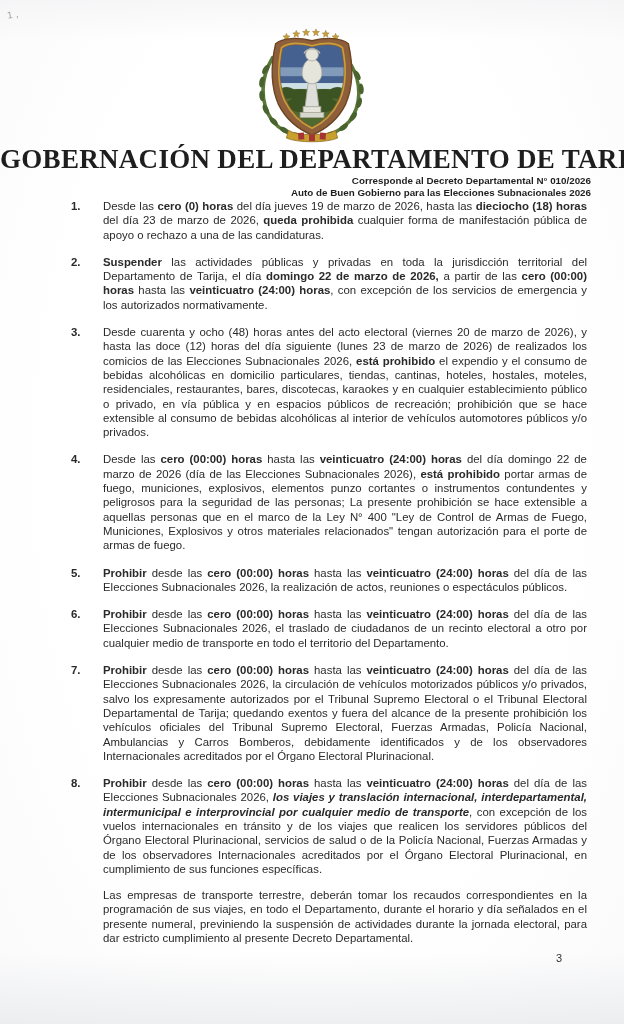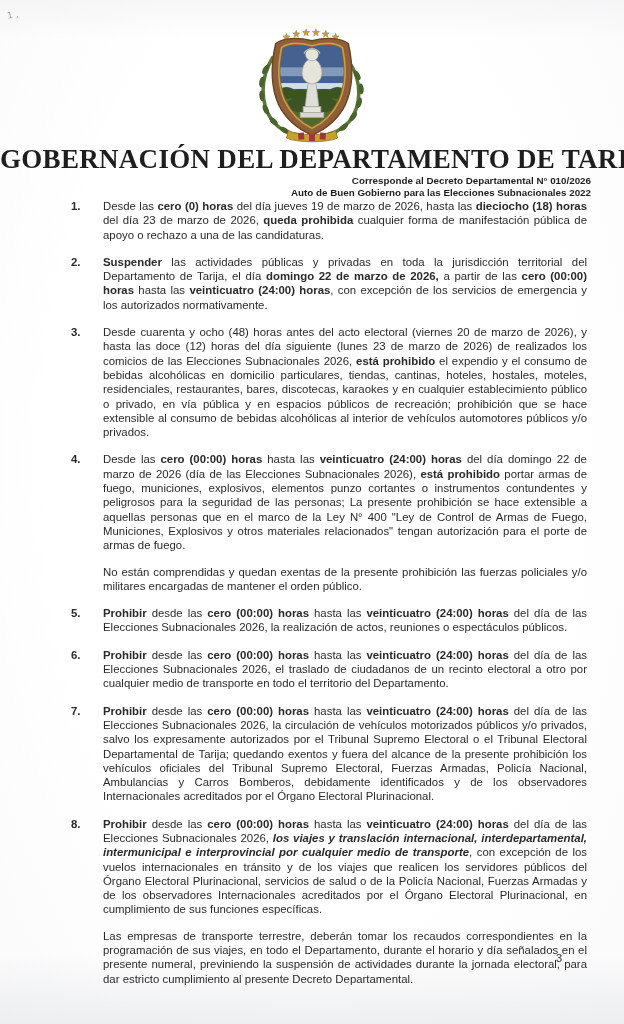--- a/index.html
+++ b/index.html
@@ -132,21 +132,21 @@
       <rect x="56" y="106.5" width="6" height="7" fill="#a53434" transform="rotate(-4 59 110)"></rect>
       <rect x="67" y="108" width="6" height="7" fill="#a53434"></rect>
       <rect x="78" y="106.5" width="6" height="7" fill="#a53434" transform="rotate(4 81 110)"></rect>
     </g>
   </svg>
 
   <div class="title">GOBERNACIÓN DEL DEPARTAMENTO DE TARIJA</div>
 
   <div class="ref-block">
     <div>Corresponde al Decreto Departamental N° 010/2026</div>
-    <div>Auto de Buen Gobierno para las Elecciones Subnacionales 2022</div>
+    <div>Auto de Buen Gobierno para las Elecciones Subnacionales 2026</div>
   </div>
 
   <div class="decree-list">
       <div class="item">
         <div class="num">1.</div>
         <div class="body">
           <p class="para"><span>Desde las </span><span style="font-weight: bold;">cero (0) horas</span><span> del día jueves 19 de marzo de 2026, hasta las </span><span style="font-weight: bold;">dieciocho (18) horas</span><span> del día 23 de marzo de 2026, </span><span style="font-weight: bold;">queda prohibida</span><span> cualquier forma de manifestación pública de apoyo o rechazo a una de las candidaturas.</span></p>
         </div>
       </div>
       <div class="item">
@@ -158,21 +158,20 @@
       <div class="item">
         <div class="num">3.</div>
         <div class="body">
           <p class="para"><span>Desde cuarenta y ocho (48) horas antes del acto electoral (viernes 20 de marzo de 2026), y hasta las doce (12) horas del día siguiente (lunes 23 de marzo de 2026) de realizados los comicios de las Elecciones Subnacionales 2026, </span><span style="font-weight: bold;">está prohibido</span><span> el expendio y el consumo de bebidas alcohólicas en domicilio particulares, tiendas, cantinas, hoteles, hostales, moteles, residenciales, restaurantes, bares, discotecas, karaokes y en cualquier establecimiento público o privado, en vía pública y en espacios públicos de recreación; prohibición que se hace extensible al consumo de bebidas alcohólicas al interior de vehículos automotores públicos y/o privados.</span></p>
         </div>
       </div>
       <div class="item">
         <div class="num">4.</div>
         <div class="body">
           <p class="para"><span>Desde las </span><span style="font-weight: bold;">cero (00:00) horas</span><span> hasta las </span><span style="font-weight: bold;">veinticuatro (24:00) horas</span><span> del día domingo 22 de marzo de 2026 (día de las Elecciones Subnacionales 2026), </span><span style="font-weight: bold;">está prohibido</span><span> portar armas de fuego, municiones, explosivos, elementos punzo cortantes o instrumentos contundentes y peligrosos para la seguridad de las personas; La presente prohibición se hace extensible a aquellas personas que en el marco de la Ley N° 400 "Ley de Control de Armas de Fuego, Municiones, Explosivos y otros materiales relacionados" tengan autorización para el porte de armas de fuego.</span></p>
-          <p class="para"><span>No están comprendidas y quedan exentas de la presente prohibición las fuerzas policiales y/o militares encargadas de mantener el orden público.</span></p>
         </div>
       </div>
       <div class="item">
         <div class="num">5.</div>
         <div class="body">
           <p class="para"><span style="font-weight: bold;">Prohibir</span><span> desde las </span><span style="font-weight: bold;">cero (00:00) horas</span><span> hasta las </span><span style="font-weight: bold;">veinticuatro (24:00) horas</span><span> del día de las Elecciones Subnacionales 2026, la realización de actos, reuniones o espectáculos públicos.</span></p>
         </div>
       </div>
       <div class="item">
         <div class="num">6.</div>

